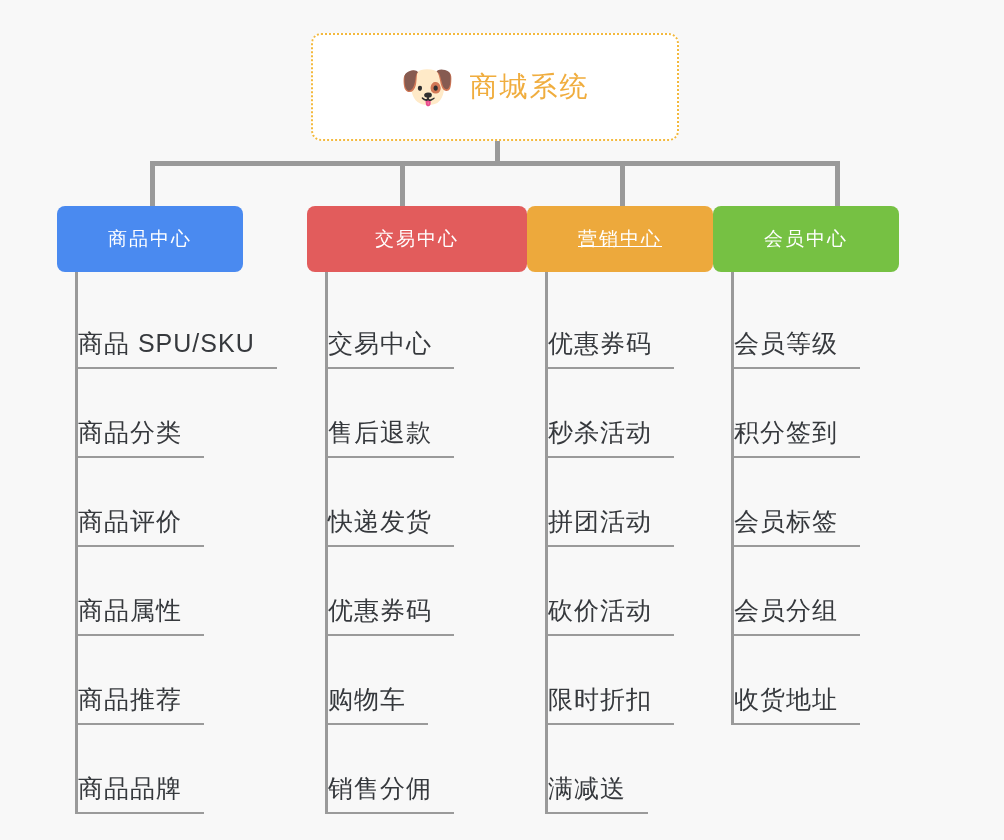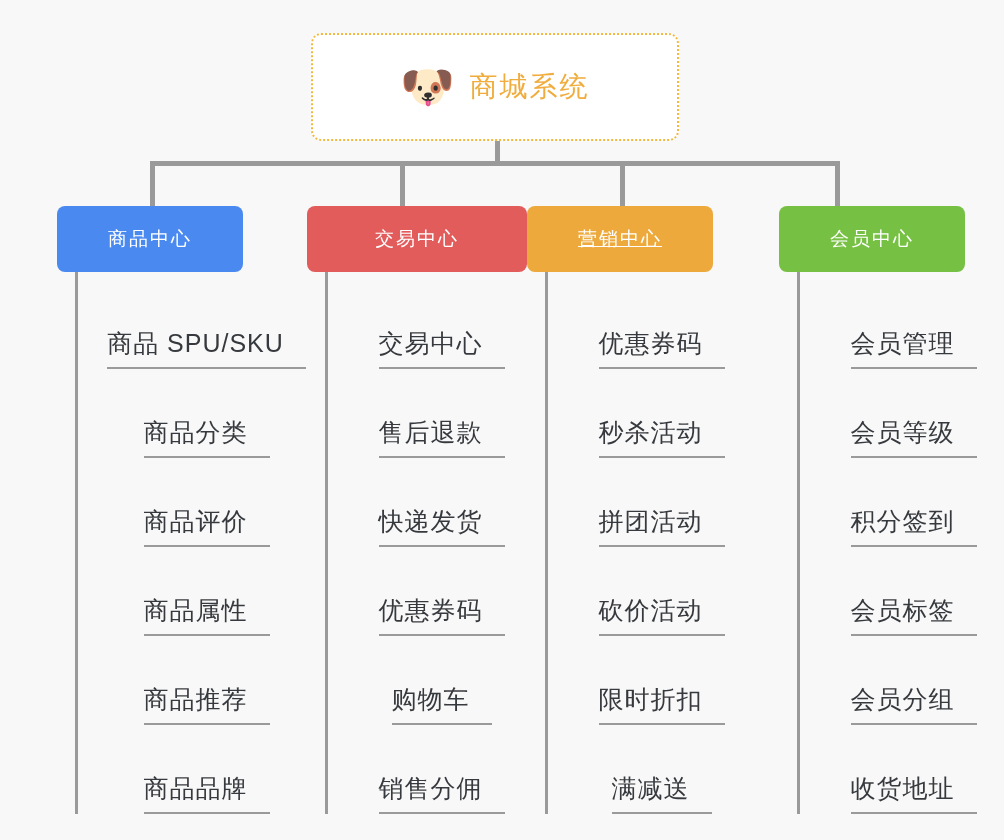--- a/index.html
+++ b/index.html
@@ -77,21 +77,21 @@
   .conn-drop.d4 { left: 835px; }
 
   
   .column {
     position: absolute;
     top: 206px;
   }
   .col-1 { left: 57px;  width: 250px; }
   .col-2 { left: 307px; width: 220px; }
   .col-3 { left: 527px; width: 220px; }
-  .col-4 { left: 779px; width: 220px; }
+  .col-4 { left: 713px; width: 220px; }
 
   .col-header {
     height: 66px;
     border-radius: 8px;
     display: flex;
     align-items: center;
     justify-content: center;
     color: #ffffff;
     font-size: 19px;
     letter-spacing: 2px;
@@ -106,22 +106,20 @@
   .col-body {
     position: relative;
     margin-left: 18px;
     padding-top: 8px;
     border-left: 3px solid #9a9a9a;
   }
   .item {
     height: 89px;
     display: flex;
     align-items: flex-end;
-    padding-left: 28px;
-    justify-content: center;
   }
   .item-label {
     display: inline-block;
     font-size: 25px;
     color: #36393d;
     letter-spacing: 1px;
     white-space: nowrap;
     padding: 0 22px 7px 0;
     border-bottom: 2px solid #9a9a9a;
   }
@@ -212,23 +210,20 @@
       <div class="item">
           <span class="item-label">满减送</span>
         </div>
     </div>
   </div>
 
   <div class="column col-4">
     <div class="col-header" style="background: rgb(118, 193, 67);">会员中心</div>
     <div class="col-body">
       <div class="item">
-          <span class="item-label">会员管理</span>
-        </div>
-      <div class="item">
           <span class="item-label">会员等级</span>
         </div>
       <div class="item">
           <span class="item-label">积分签到</span>
         </div>
       <div class="item">
           <span class="item-label">会员标签</span>
         </div>
       <div class="item">
           <span class="item-label">会员分组</span>

